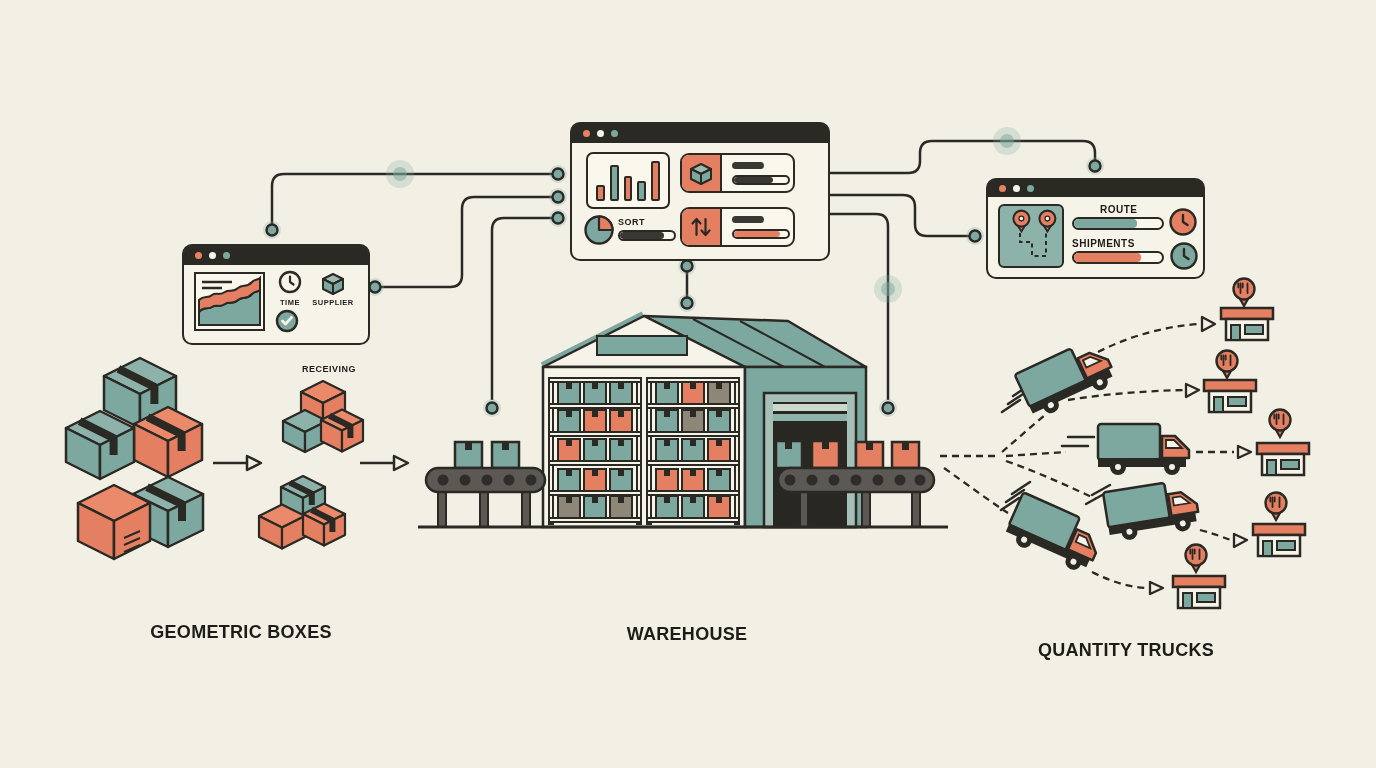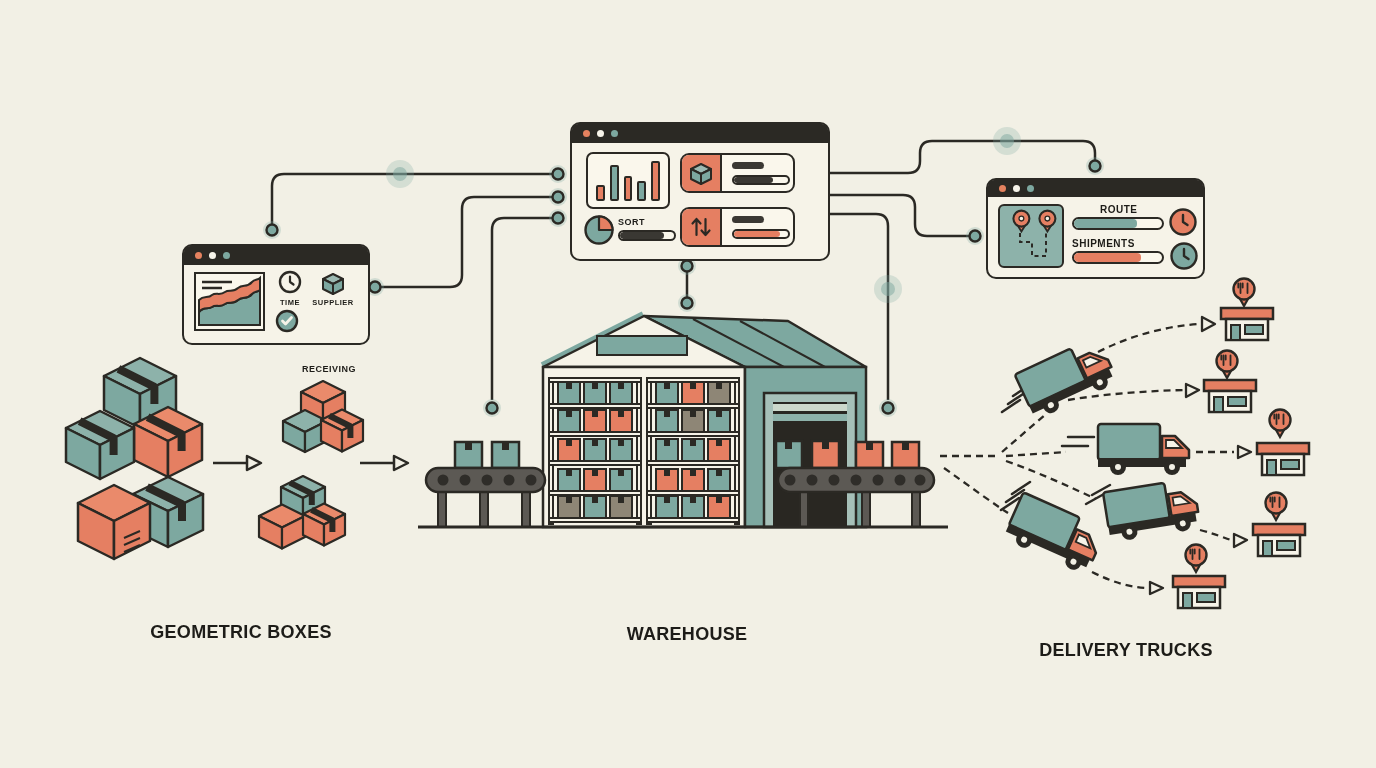--- a/index.html
+++ b/index.html
@@ -493,15 +493,15 @@
     </div>
     <svg class="icon" style="left:181px;top:44px;" width="30" height="30" viewBox="-15 -15 30 30">
       <circle r="12.5" fill="#7da8a0" stroke="#2b2924" stroke-width="2.4"></circle>
       <path d="M0,0 V-7 M0,0 L4.5,3" stroke="#2b2924" stroke-width="2.4" stroke-linecap="round"></path>
     </svg>
   </div>
 </div>
 
 <div class="caption cap-title" style="left:91px;top:598px;width:300px;">GEOMETRIC BOXES</div>
 <div class="caption cap-title" style="left:537px;top:600px;width:300px;">WAREHOUSE</div>
-<div class="caption cap-title" style="left:976px;top:616px;width:300px;">DELIVERY TRUCKS</div>
+<div class="caption cap-title" style="left:976px;top:616px;width:300px;">QUANTITY TRUCKS</div>
 
 </div>
 
 </body></html>

